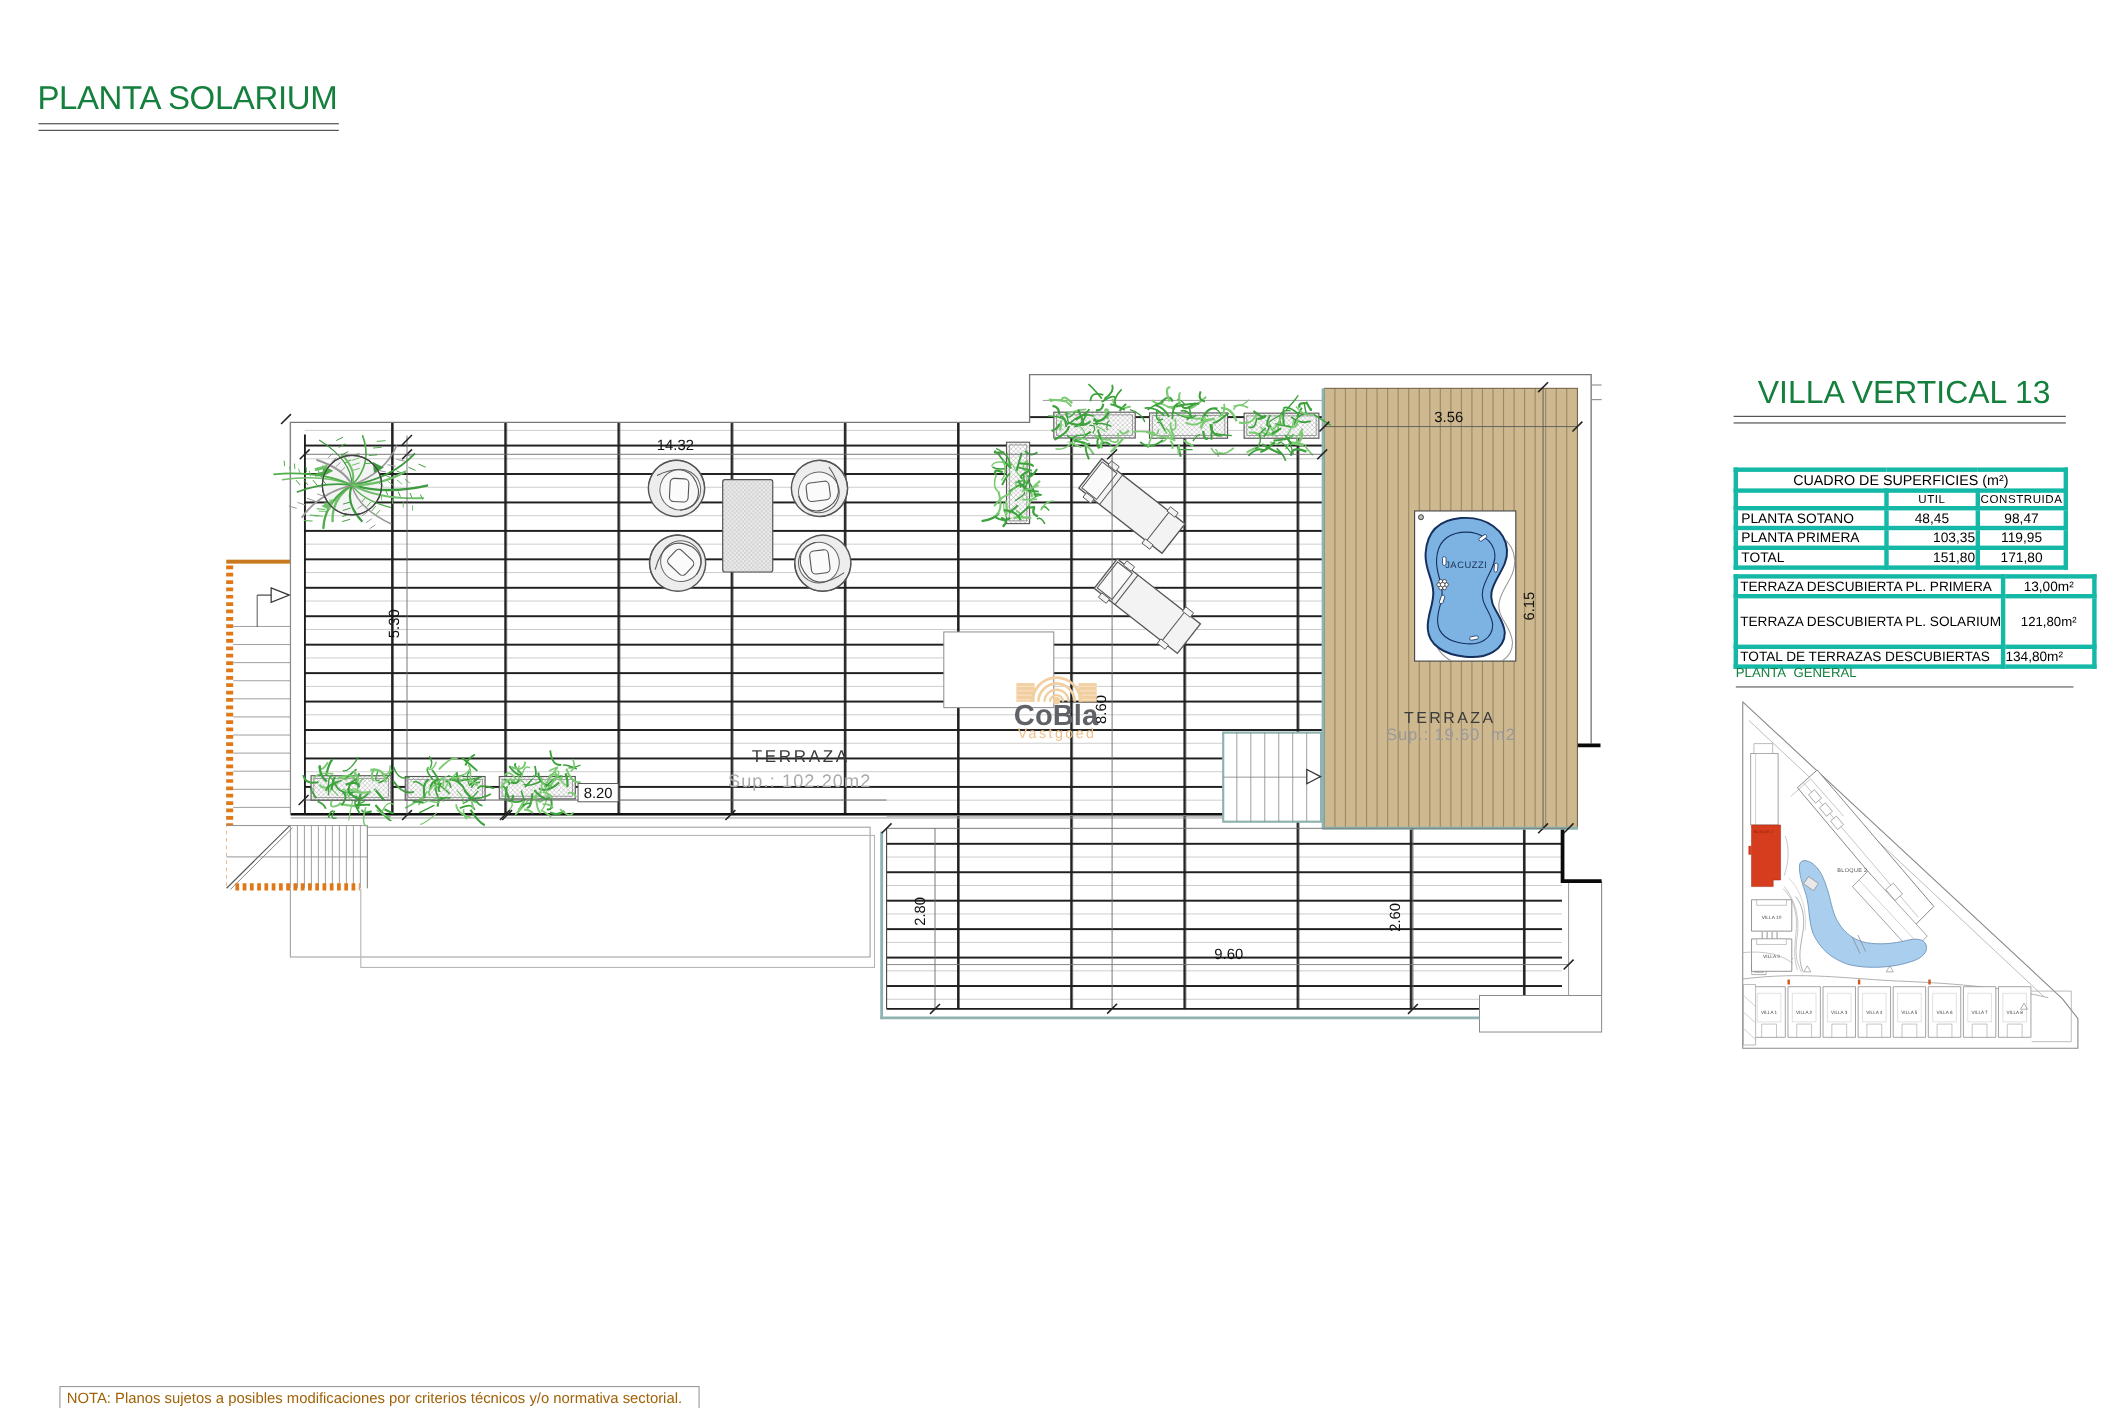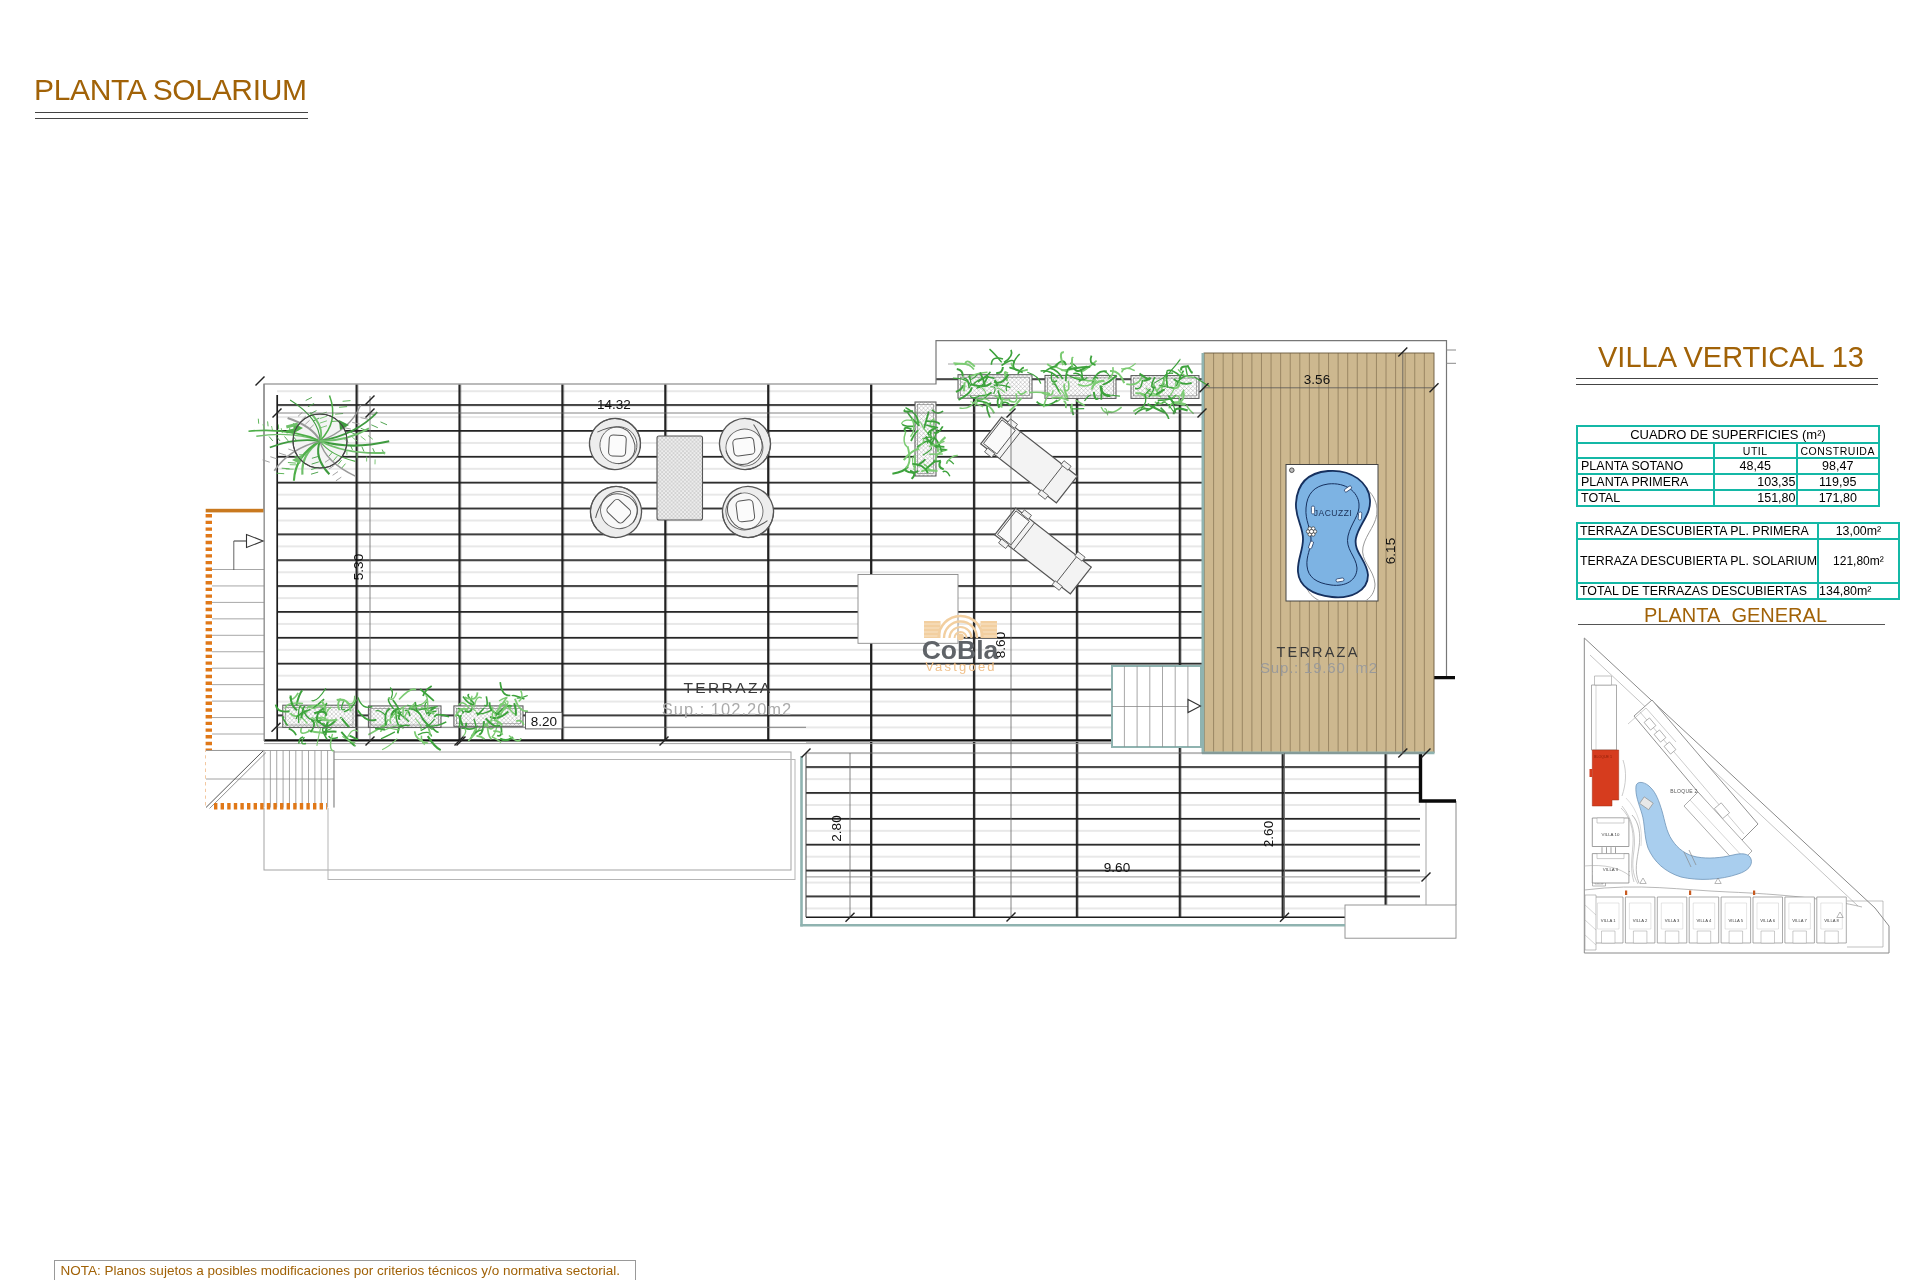--- a/index.html
+++ b/index.html
@@ -1,18 +1,18 @@
 <!DOCTYPE html>
 <html><head><meta charset="utf-8"><style>
 *{margin:0;padding:0;box-sizing:border-box}
 html,body{width:1920px;height:1280px;background:#fff;font-family:"Liberation Sans",sans-serif;overflow:hidden}
 .abs{position:absolute}
-.thin{color:#a16207}
+.thin{color:#15803d}
 table{border-collapse:collapse;font-family:"Liberation Sans",sans-serif}
-td{border:2px solid #14b8a6;overflow:hidden;white-space:nowrap}
+td{border:4px solid #14b8a6;overflow:hidden;white-space:nowrap}
 </style></head>
 <body>
 <svg width="1920" height="1280" viewBox="0 0 1920 1280" style="position:absolute;left:0;top:0" font-family="&quot;Liberation Sans&quot;,sans-serif">
 <defs>
 <pattern id="deck" width="102.9" height="25.86" patternUnits="userSpaceOnUse" x="355.5" y="378.3">
   <rect width="102.9" height="25.86" fill="#ffffff"></rect>
   <line x1="0" y1="12.93" x2="102.9" y2="12.93" stroke="#cccccc" stroke-width="0.9"></line>
   <line x1="0" y1="0.9" x2="102.9" y2="0.9" stroke="#202020" stroke-width="1.8"></line>
   <line x1="1.2" y1="0" x2="1.2" y2="25.86" stroke="#202020" stroke-width="2.3"></line>
 </pattern>
@@ -874,15 +874,15 @@
         <td style="font-size:12.4px;padding-left:2px">TERRAZA DESCUBIERTA PL. SOLARIUM</td>
         <td style="text-align:left;font-size:12px;padding:14px">121,80m²</td>
       </tr>
 <tr style="height:15.9px">
         <td style="font-size:12.4px;padding-left:2px">TOTAL DE TERRAZAS DESCUBIERTAS</td>
         <td style="text-align:left;font-size:12.4px">134,80m²</td>
       </tr>
 </tbody>
   </table>
 
-<div class="abs thin" style="left:1644px;top:604px;font-size:20px;letter-spacing:0px">PLANTA&nbsp;&nbsp;GENERAL</div>
+<div class="abs thin" style="left:1578px;top:604px;font-size:12px;letter-spacing:0px">PLANTA&nbsp;&nbsp;GENERAL</div>
 <div class="abs" style="left:1578px;top:624.3px;width:307px;border-top:1.1px solid #555"></div>
 
 <div class="abs" style="left:53.6px;top:1259.6px;width:582px;height:21px;border:1px solid #999;font-size:13.5px;color:#a16207;line-height:19px;padding-left:6px">NOTA: Planos sujetos a posibles modificaciones por criterios técnicos y/o normativa sectorial.</div>
 </body></html>

